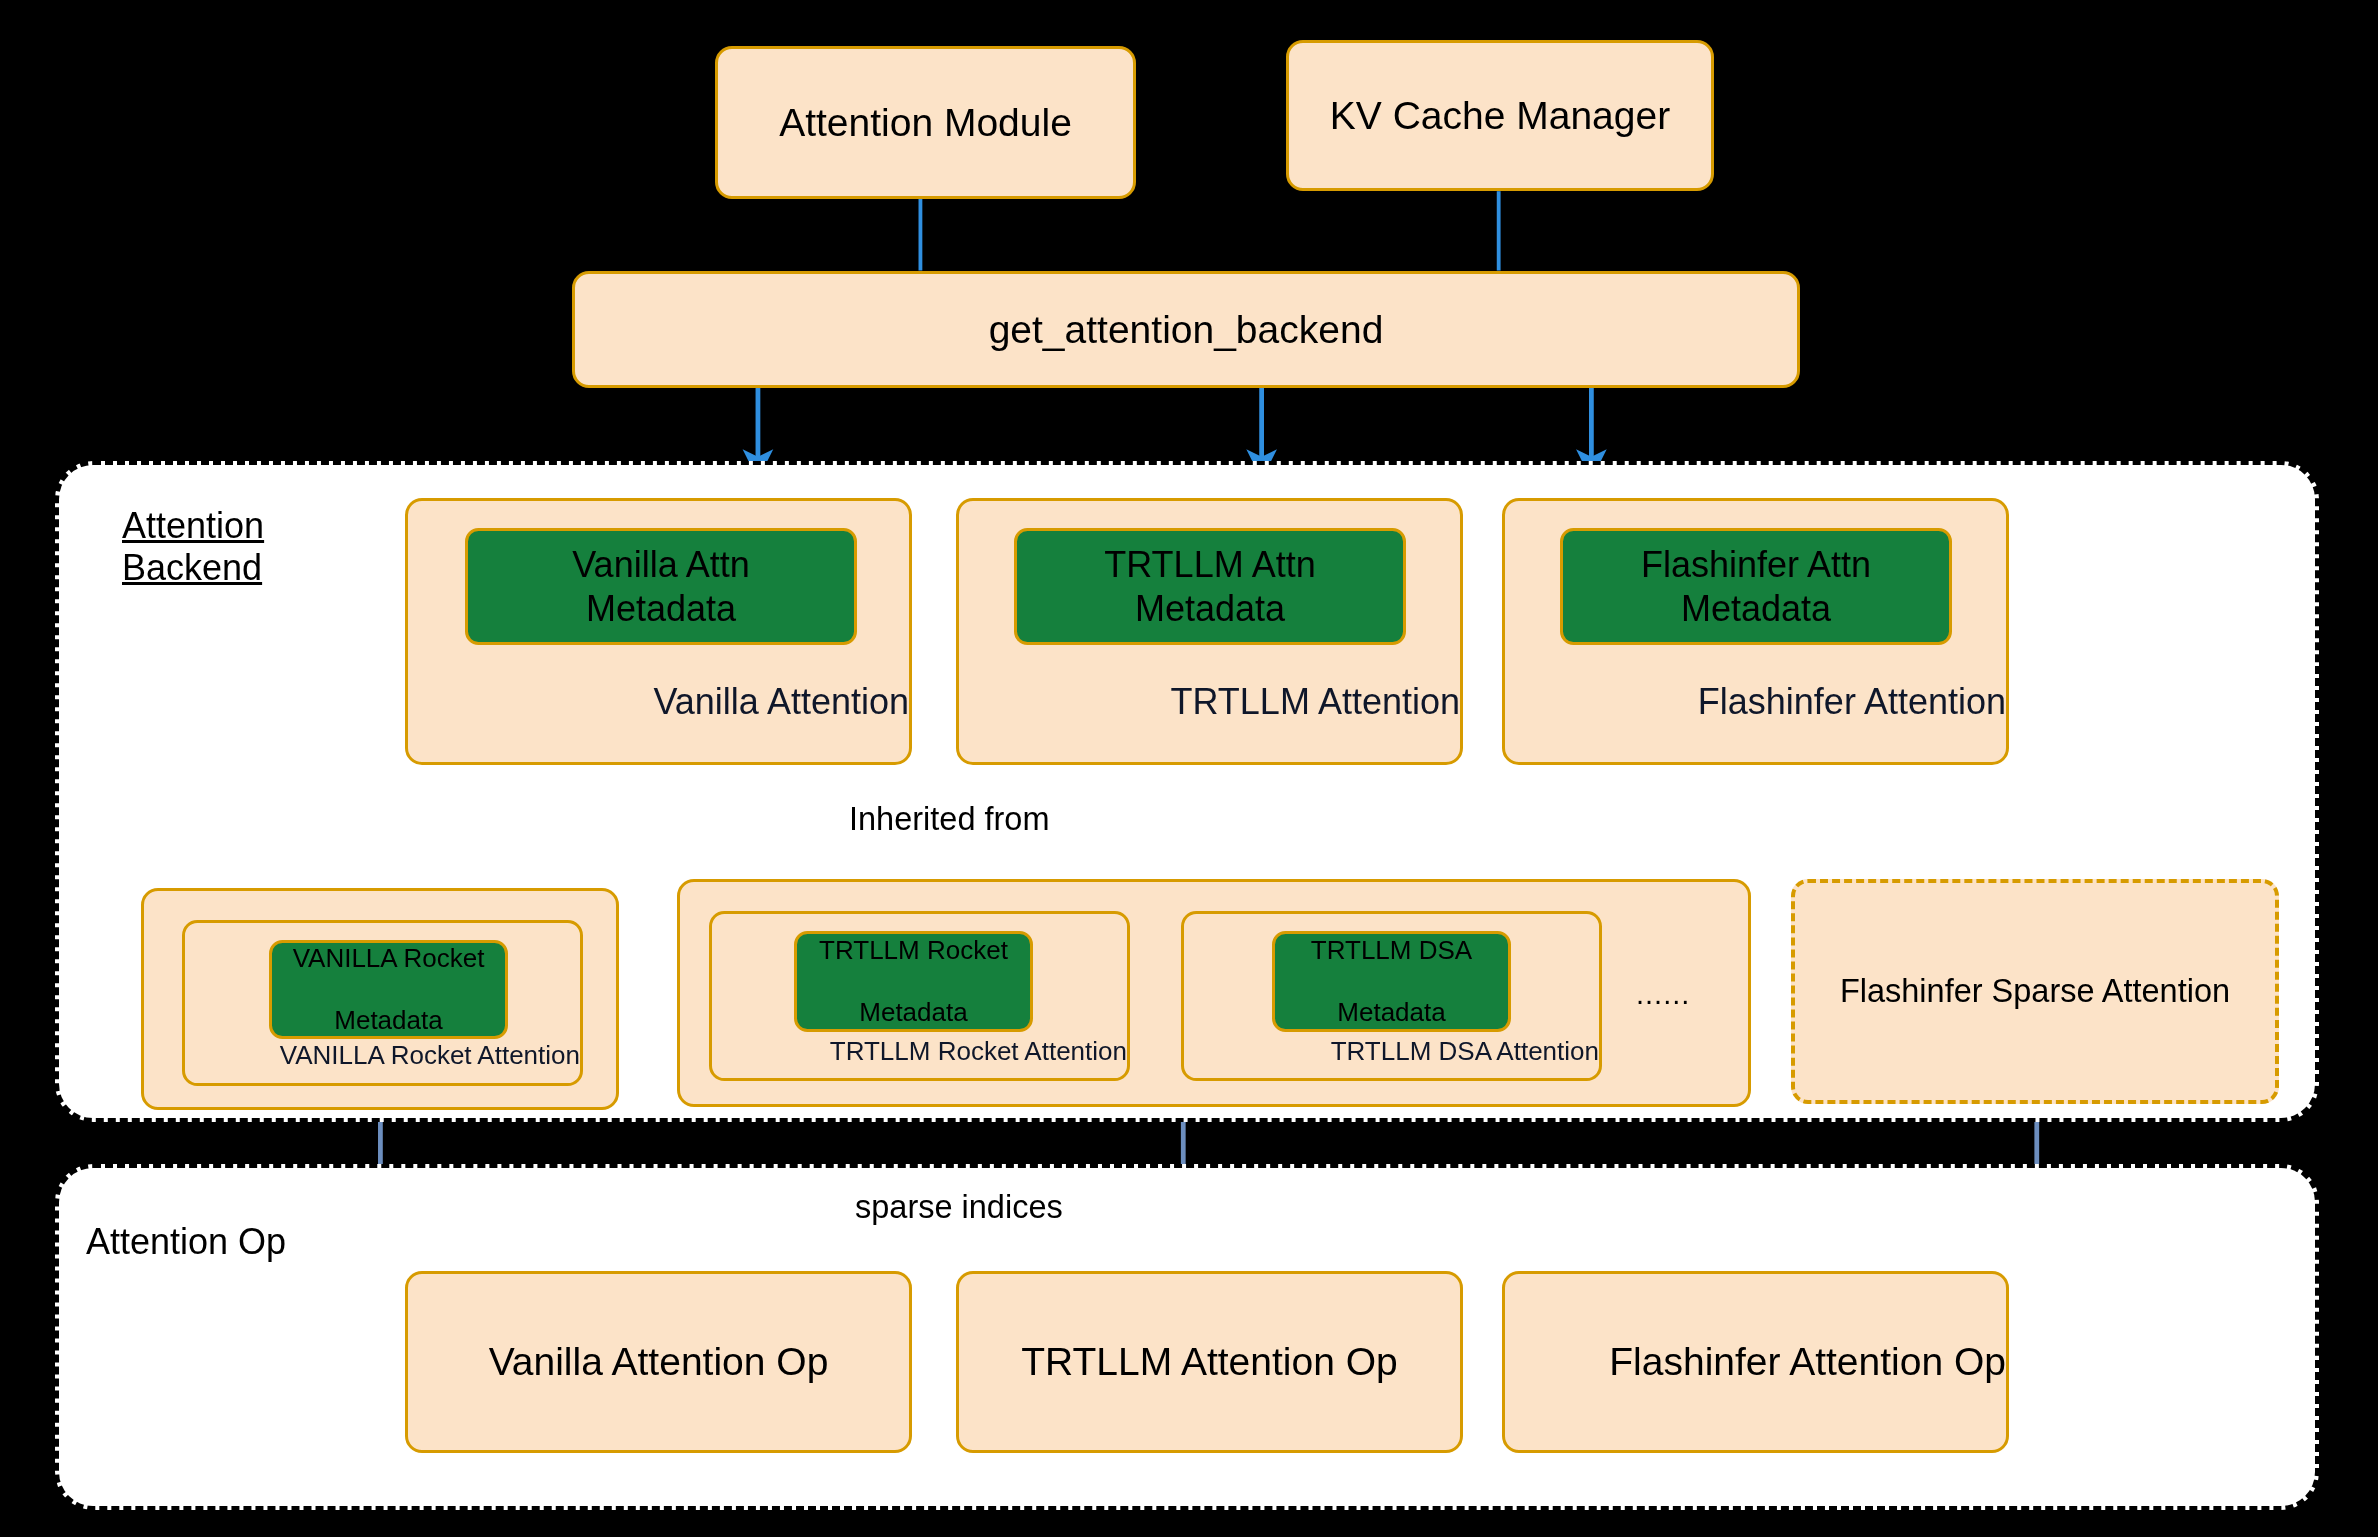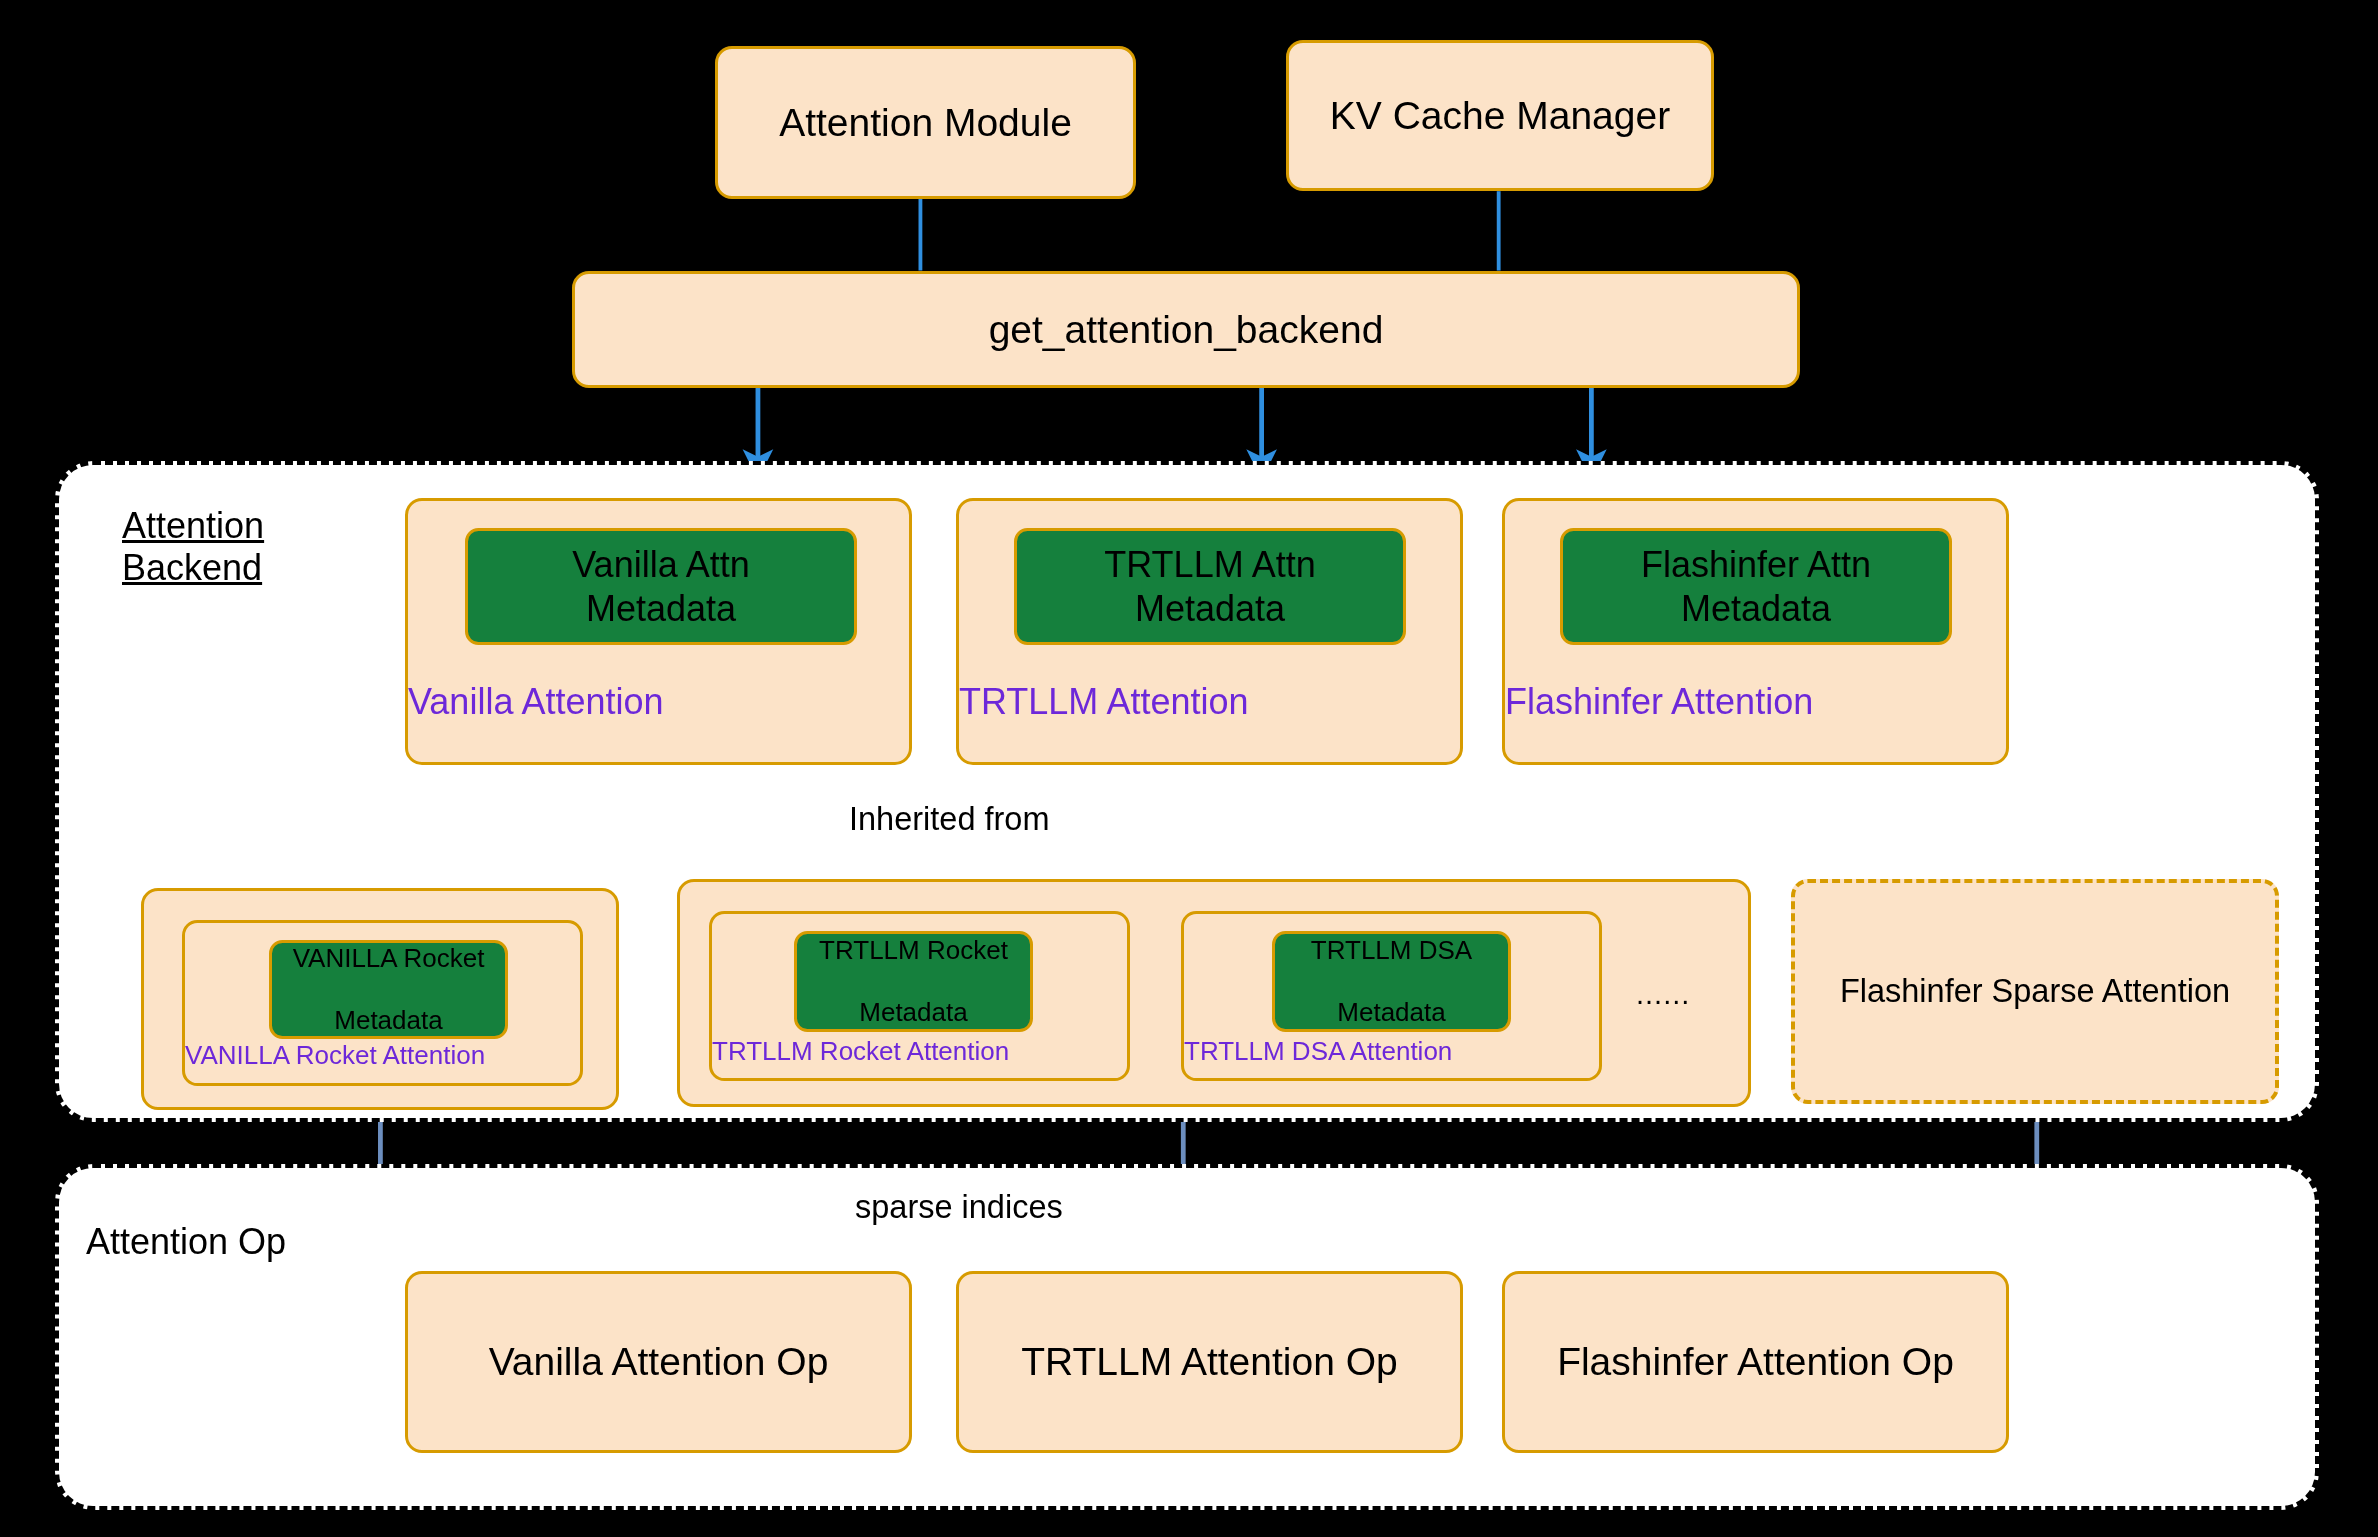--- a/index.html
+++ b/index.html
@@ -99,22 +99,22 @@
     align-items: center;
     justify-content: center;
     text-align: center;
     color: #000000;
     white-space: pre-line;
     line-height: 1.2;
   }
   .caption {
     position: absolute;
     width: 100%;
-    text-align: left;
-    color: #6d28d9;
+    text-align: right;
+    color: #0f172a;
     white-space: nowrap;
   }
 </style>
 </head>
 <body>
 
 <div id="canvas">
 
   <div class="section" style="left:55px; top:461px; width:2264px; height:661px;"></div>
 
@@ -225,18 +225,18 @@
   <div class="edge-label" style="left:855px; top:1189px;">sparse indices</div>
 
   <div class="node t-xl" style="left:405px; top:1271px; width:507px; height:182px;">
     <span>Vanilla Attention Op</span>
   </div>
 
   <div class="node t-xl" style="left:956px; top:1271px; width:507px; height:182px;">
     <span>TRTLLM Attention Op</span>
   </div>
 
-  <div class="node t-xl" style="left:1502px; top:1271px; width:507px; height:182px;">
+  <div class="node t-xl" style="left:1502px; top:1271px; width:507px; height:182px;justify-content:flex-end;">
     <span>Flashinfer Attention Op</span>
   </div>
 
 </div>
 
 
 </body></html>

